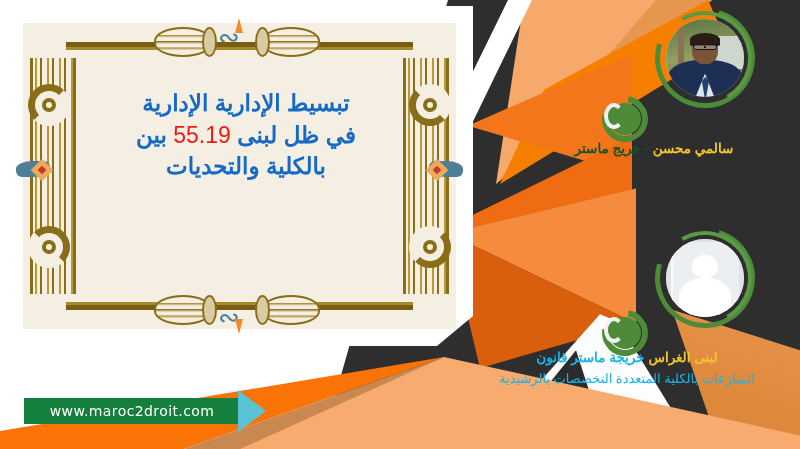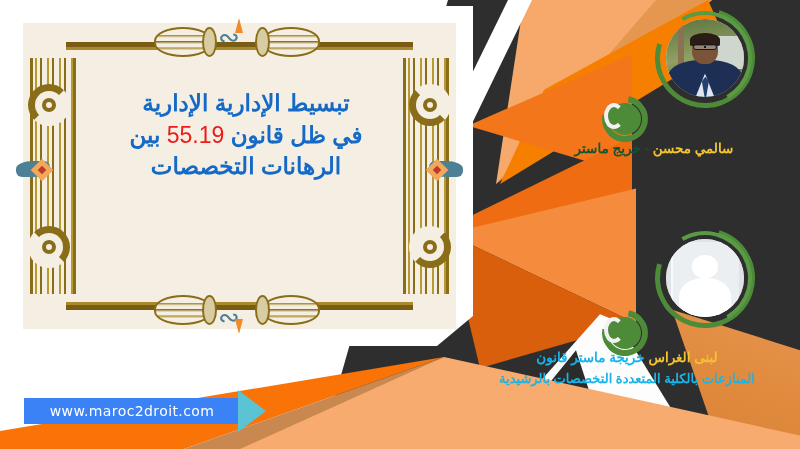--- a/index.html
+++ b/index.html
@@ -103,21 +103,21 @@
 
   
   .title-wrap { position:absolute; left:70px; top:82px; width:340px;
     text-align:center; direction:rtl; }
   .title-line { color:#1569c7; font-size:23px; font-weight:bold;
     line-height:1.38; letter-spacing:0; }
   .law-num { color:#ef1b1b; font-weight:normal; }
 
   
   .url-arrow { position:absolute; left:24px; top:398px; width:216px; height:26px;
-    background:#3b82f6; display:flex; align-items:center; justify-content:center; }
+    background:#15803d; display:flex; align-items:center; justify-content:center; }
   .url-arrow::after { content:""; position:absolute; left:214px; top:-8px;
     width:0; height:0; border-top:21px solid transparent; border-bottom:21px solid transparent;
     border-left:28px solid #5bc4d4; }
   .url-text { color:#ffffff; font-size:14px; letter-spacing:.4px; font-family:"DejaVu Sans", sans-serif; }
 
   
   .avatar-wrap { position:absolute; width:100px; height:100px; }
   .ring { position:absolute; inset:0; border-radius:50%;
     border:5px solid #4d8b38; border-top-color:#ffffff00; transform:rotate(-28deg); }
   .ring2 { position:absolute; inset:3px; border-radius:50%;
@@ -170,21 +170,21 @@
   
   .bio { position:absolute; direction:rtl; text-align:center; line-height:1.45; }
   .bio-1 { left:516px; top:136px; width:276px; }
   .bio-1 .nm { color:#f4c430; font-size:13.5px; font-weight:bold; }
   .bio-1 .rl { color:#14532d; font-size:13.5px; font-weight:bold; }
   .bio-1 .ds { color:#ffffff; font-size:13px; font-weight:bold; display:block; margin-top:2px; }
 
   .bio-2 { left:489px; top:345px; width:276px;text-align:center; }
   .bio-2 .nm { color:#f4c430; font-size:13.5px; font-weight:bold; }
   .bio-2 .rl { color:#19b4e8; font-size:13.5px; font-weight:bold; }
-  .bio-2 .ds { color:#19b4e8; font-size:13px; font-weight:bold; display:block; margin-top:2px; }
+  .bio-2 .ds { color:#19b4e8; font-size:13px; font-weight:normal; display:block; margin-top:2px; }
 </style>
 </head>
 <body>
 
 <div id="stage">
 
   <div class="dark-panel"></div>
   <div class="shape tri-blk1"></div>
   <div class="shape tri-or-light"></div>
   <div class="shape tri-or-mid"></div>
@@ -238,22 +238,22 @@
 
     <div class="wing" style="left:10px; top:155px;"></div>
     <div class="diamond" style="left:28px; top:156px;"></div>
     <div class="diamond-c" style="left:33px; top:161px;"></div>
     <div class="wing" style="right:10px; top:155px; transform:scaleX(-1);"></div>
     <div class="diamond" style="right:28px; top:156px;"></div>
     <div class="diamond-c" style="right:33px; top:161px;"></div>
 
     <div class="title-wrap">
       <div class="title-line">تبسيط الإدارية الإدارية</div>
-      <div class="title-line"><span>في ظل قانون </span><span class="law-num">55.19</span><span> بين</span></div>
-      <div class="title-line">الرهانات التخصصات</div>
+      <div class="title-line"><span>في ظل لبنى </span><span class="law-num">55.19</span><span> بين</span></div>
+      <div class="title-line">بالكلية والتحديات</div>
     </div>
   </div>
 
   <div class="url-arrow">
     <span class="url-text">www.maroc2droit.com</span>
   </div>
 
   <div class="avatar-wrap" style="left:655px; top:8px;">
     <div class="ring"></div>
     <div class="ring2"></div>

